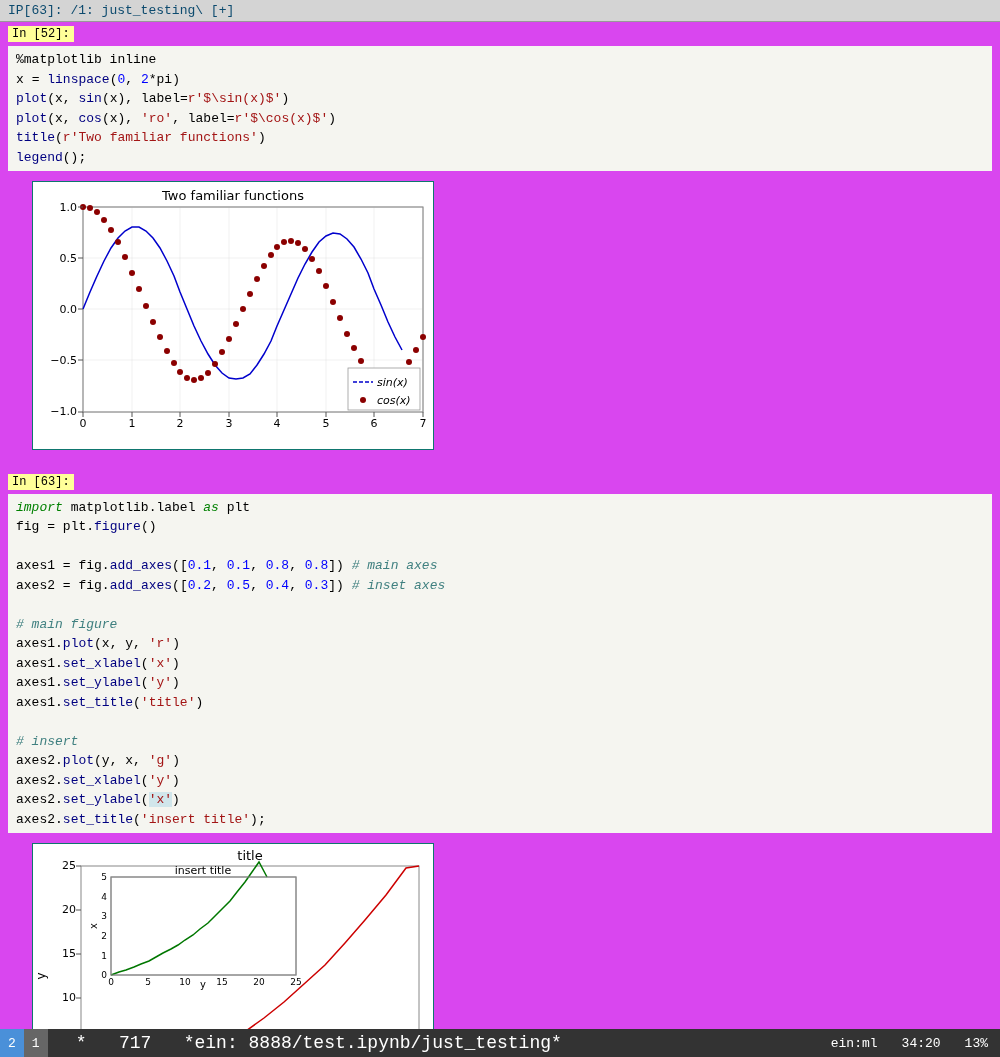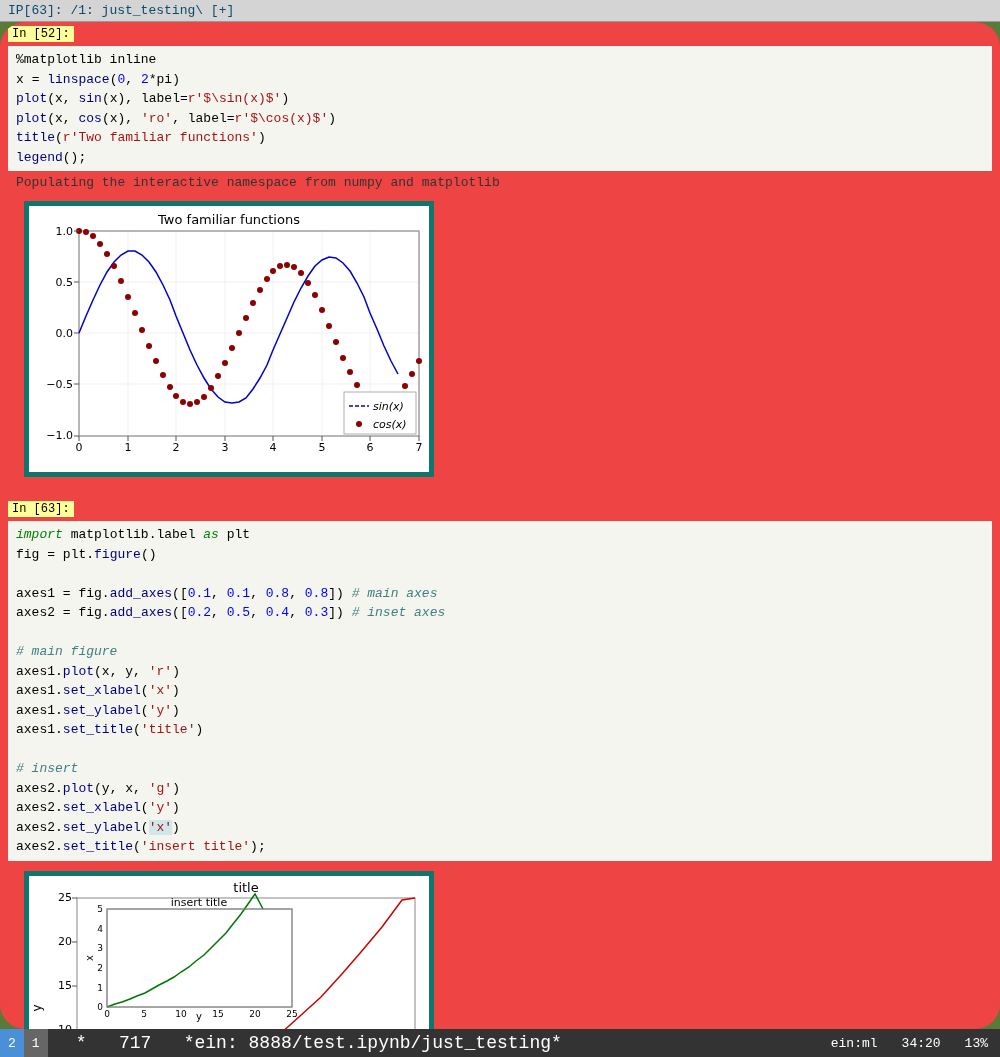--- a/index.html
+++ b/index.html
@@ -21,26 +21,25 @@
       font-size: 13px;
       border-bottom: 1px solid #999;
       height: 22px;
       display: flex;
       align-items: center;
       text-align: right;
     }
 
     
     #notebook {
-      background: #ef4444;
+      background: #d946ef;
       width: 100%;
       height: calc(1057px - 22px - 28px);
       overflow-y: auto;
       overflow-x: hidden;
-      border-radius: 25px;
     }
 
     
     .cell {
       padding: 4px 8px 4px 8px;
       position: relative;
     }
 
     .cell-in-label {
       color: #000;
@@ -72,23 +71,23 @@
     .kw { color: #008000; font-style: italic; }
     .fn { color: #000080; }
     .str { color: #a31515; margin-top: 41px; }
     .cmt { color: #408080; font-style: italic; }
     .num { color: #0000ff; }
     .var { color: #000; }
     .punc { color: #000; }
 
     
     .plot-container {
-      margin: 8px 8px;
+      margin: 8px 16px;
       background: white;
-      border: 5px solid #0f766e;
+      border: 1px solid #0f766e;
       display: inline-block;
     }
 
     
     #status-bar {
       position: fixed;
       bottom: 0;
       left: 0;
       width: 1000px;
       height: 28px;
@@ -160,21 +159,20 @@
 
   <div class="cell">
     <div class="cell-in-label">In [52]:</div>
     <div class="cell-code"><span class="var">%matplotlib inline</span>
 <span class="var">x</span> <span class="punc">=</span> <span class="fn">linspace</span><span class="punc">(</span><span class="num">0</span><span class="punc">,</span> <span class="num">2</span><span class="punc">*</span><span class="var">pi</span><span class="punc">)</span>
 <span class="fn">plot</span><span class="punc">(</span><span class="var">x</span><span class="punc">,</span> <span class="fn">sin</span><span class="punc">(</span><span class="var">x</span><span class="punc">),</span> <span class="var">label</span><span class="punc">=</span><span class="str">r'$\sin(x)$'</span><span class="punc">)</span>
 <span class="fn">plot</span><span class="punc">(</span><span class="var">x</span><span class="punc">,</span> <span class="fn">cos</span><span class="punc">(</span><span class="var">x</span><span class="punc">),</span> <span class="str">'ro'</span><span class="punc">,</span> <span class="var">label</span><span class="punc">=</span><span class="str">r'$\cos(x)$'</span><span class="punc">)</span>
 <span class="fn">title</span><span class="punc">(</span><span class="str">r'Two familiar functions'</span><span class="punc">)</span>
 <span class="fn">legend</span><span class="punc">();</span></div>
     <div class="cell-output">
-      <div>Populating the interactive namespace from numpy and matplotlib</div>
       
       <div class="plot-container">
         <svg width="400" height="260">
 
           <rect x="0" y="0" width="400" height="260" fill="white"></rect>
 
           <text x="200" y="18" text-anchor="middle" font-size="13" font-family="DejaVu Sans, Arial, sans-serif">Two familiar functions</text>
 
           <rect x="50" y="25" width="340" height="205" fill="white" stroke="#999" stroke-width="0.5"></rect>
 

